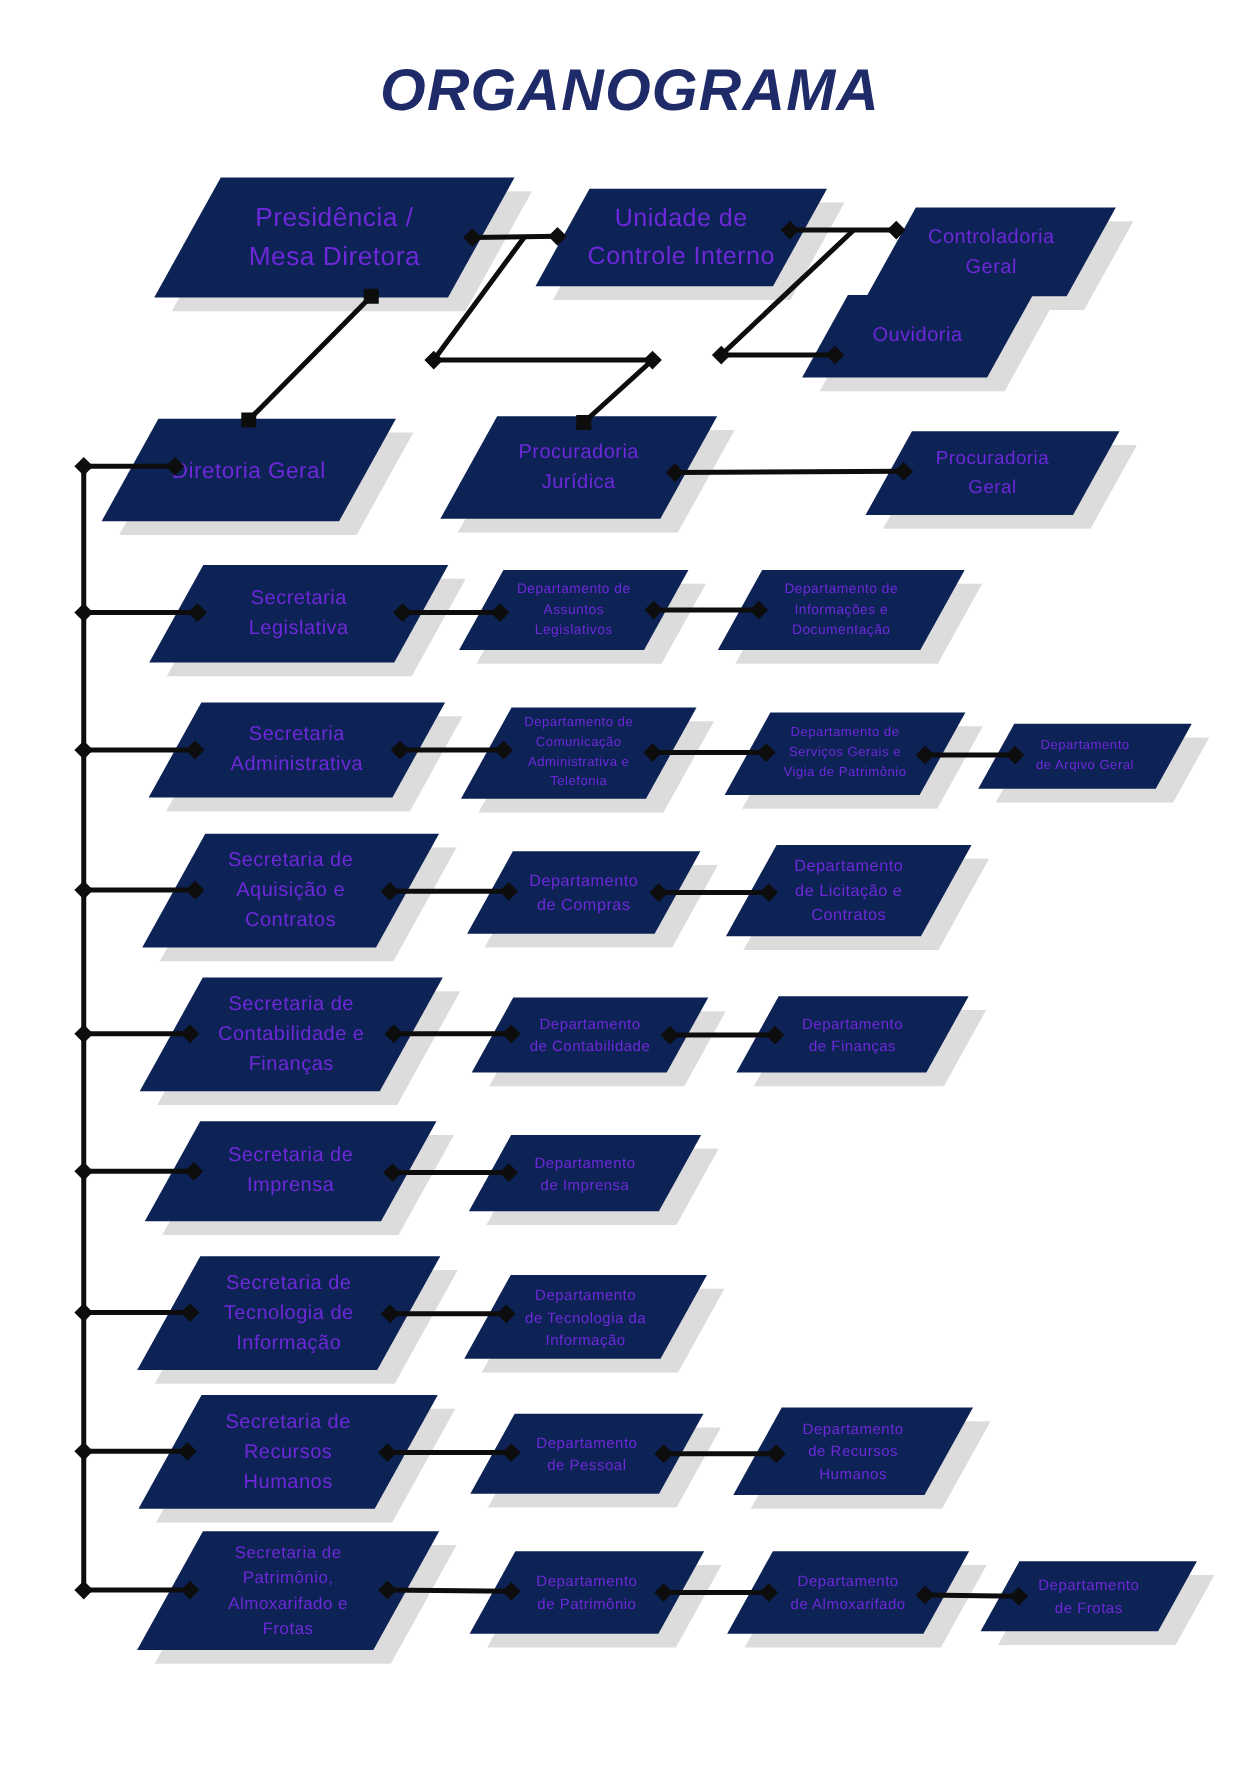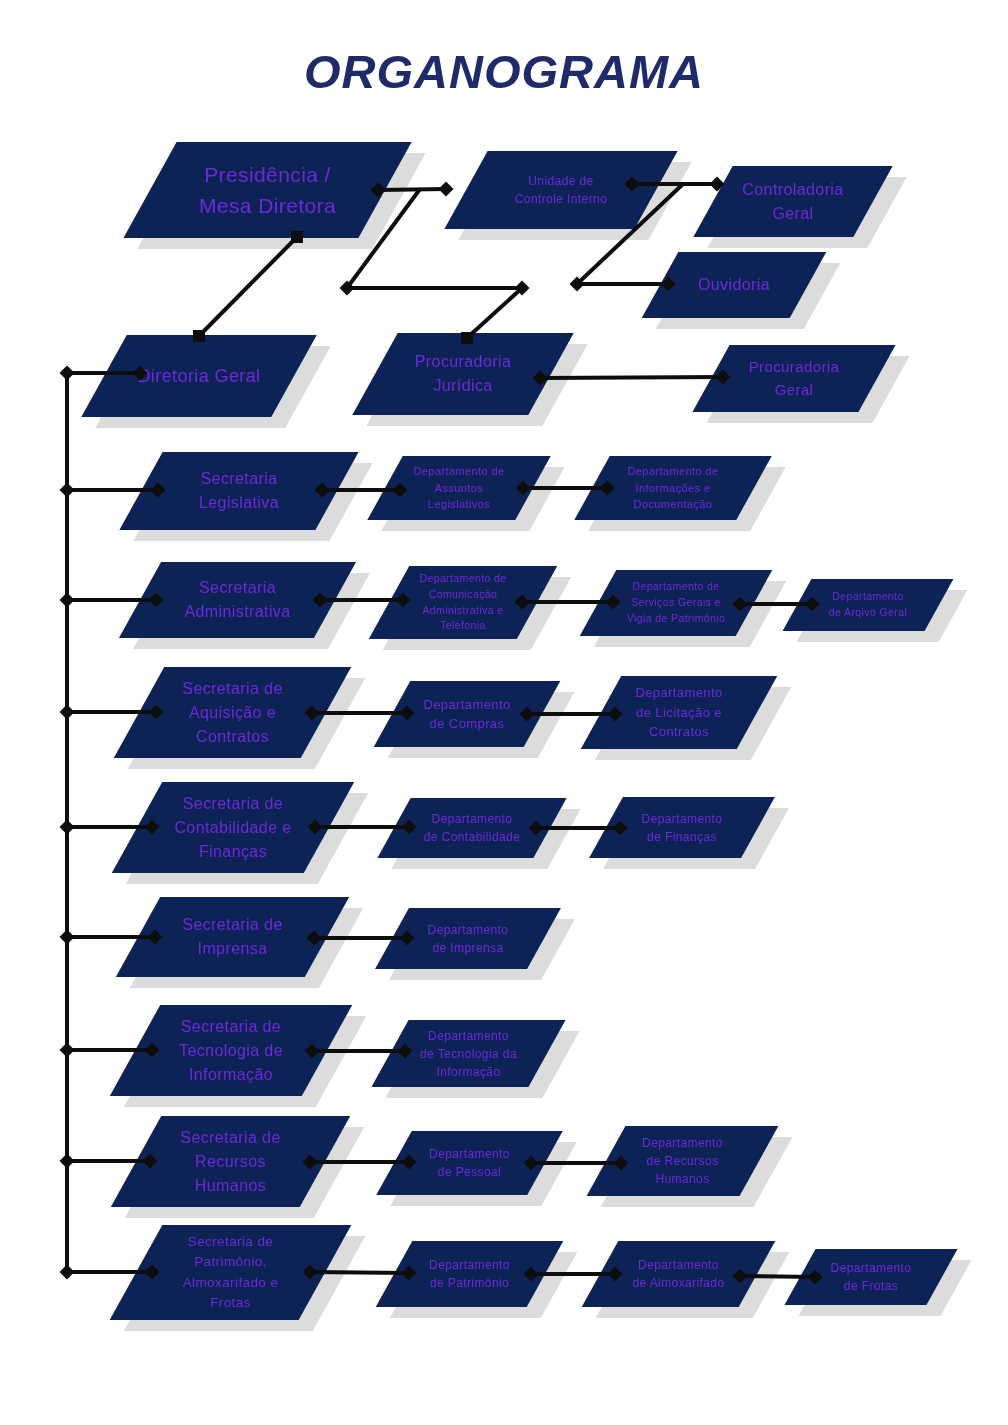--- a/index.html
+++ b/index.html
@@ -34,33 +34,33 @@
 <div id="canvas">
 
   <div id="title">ORGANOGRAMA</div>
 
   <div class="node" style="left:150px;top:142px;width:235px;height:96px;font-size:21px">
     <div class="sh"></div>
       <div class="pg"></div>
     <div class="lbl">Presidência /
 Mesa Diretora</div>
   </div>
-  <div class="node" style="left:466px;top:151px;width:190px;height:78px;font-size:12px">
+  <div class="node" style="left:450px;top:151px;width:190px;height:78px;font-size:20px">
     <div class="sh"></div>
       <div class="pg"></div>
     <div class="lbl">Unidade de
 Controle Interno</div>
   </div>
   <div class="node" style="left:713px;top:166px;width:160px;height:71px;font-size:16px">
     <div class="sh"></div>
       <div class="pg"></div>
     <div class="lbl">Controladoria
 Geral</div>
   </div>
-  <div class="node" style="left:660px;top:252px;width:148px;height:66px;font-size:16px">
+  <div class="node" style="left:660px;top:236px;width:148px;height:66px;font-size:16px">
     <div class="sh"></div>
       <div class="pg"></div>
     <div class="lbl">Ouvidoria</div>
   </div>
   <div class="node" style="left:104px;top:335px;width:190px;height:82px;font-size:18px">
     <div class="sh"></div>
       <div class="pg"></div>
     <div class="lbl">Diretoria Geral</div>
   </div>
   <div class="node" style="left:375px;top:333px;width:176px;height:82px;font-size:16px">

